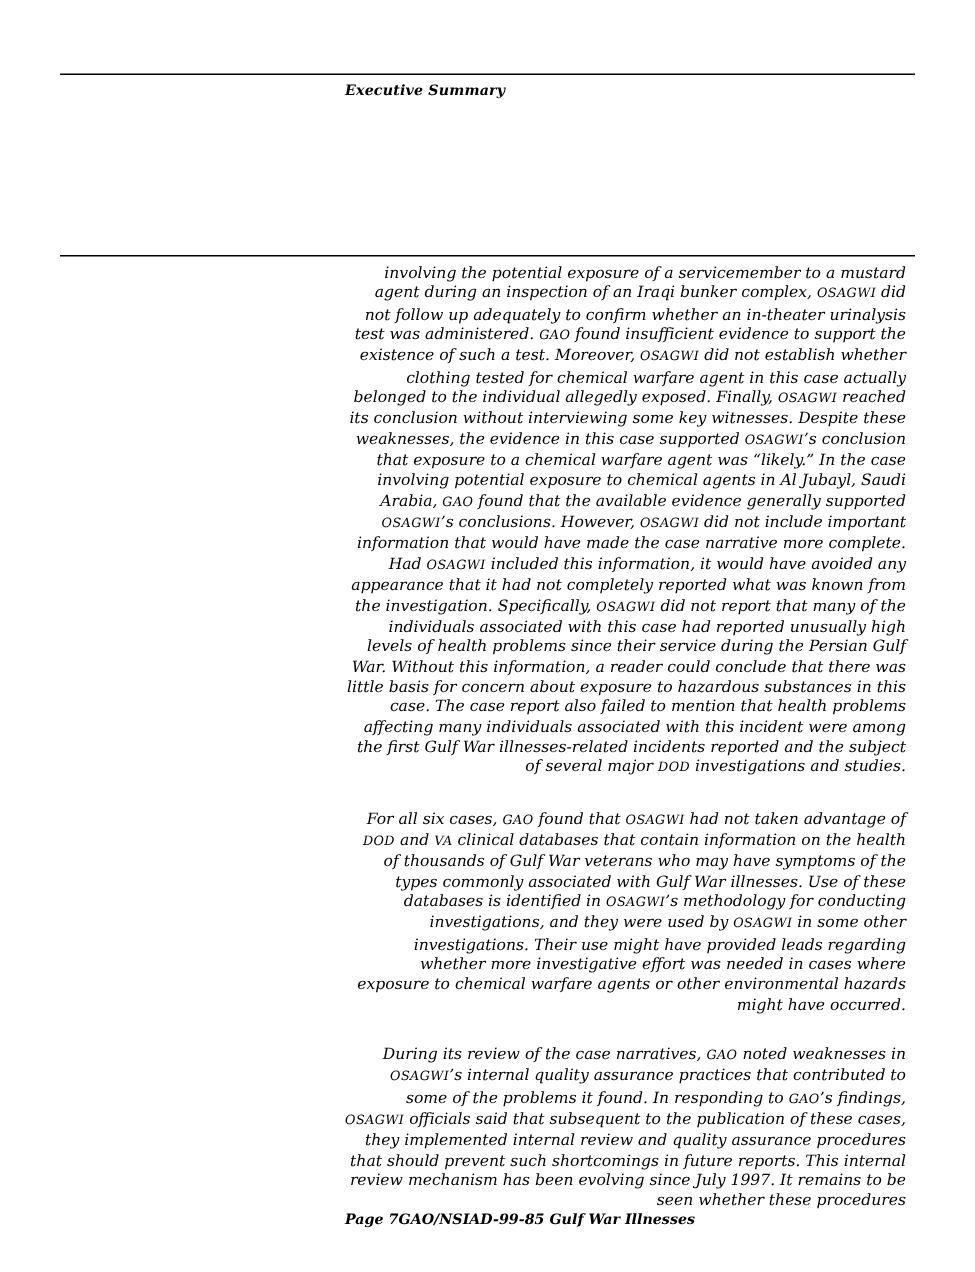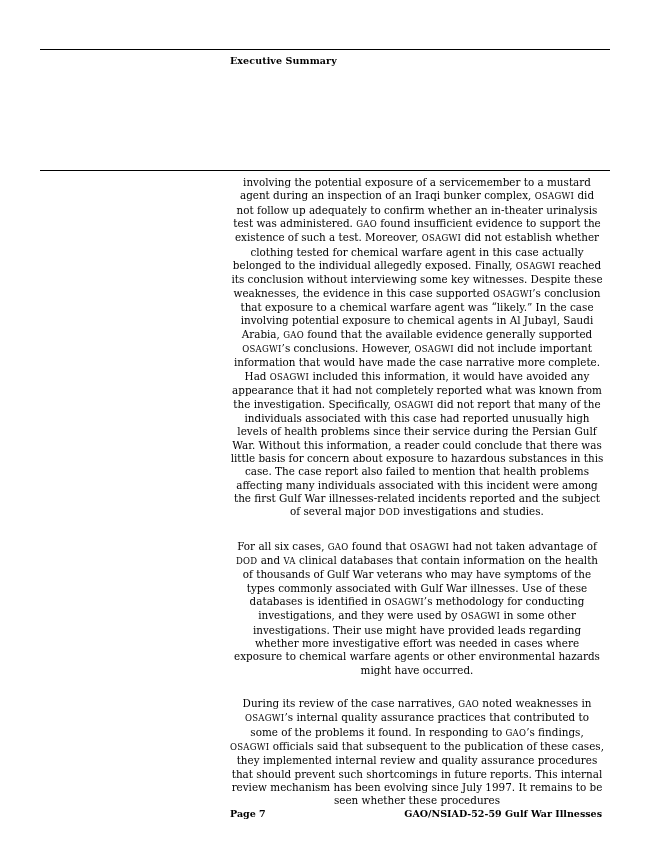--- a/index.html
+++ b/index.html
@@ -1,15 +1,15 @@
 <!DOCTYPE html>
 <html><head>
 <meta charset="utf-8">
 <style>
-  * { margin: 0; padding: 0; box-sizing: border-box; }
+  * { margin: 0; padding: 0; box-sizing: border-box; font-style: italic; }
   html, body { background: #f2f2f2; }
   body {
     width: 650px; height: 848px;
     font-family: "DejaVu Serif", serif;
     color: #000;
   }
   .page {
     position: relative;
     width: 650px; height: 848px;
     background: #ffffff;
@@ -30,30 +30,29 @@
     font-size: 9.5px;
     font-weight: bold;
     letter-spacing: 0.1px;
   }
   .content {
     position: absolute;
     left: 230px; top: 176px;
     width: 374px;
     font-size: 10.4px;
     line-height: 13.35px;
-    text-align: center;
+    text-align: right;
   }
   .content p { margin: 0; }
   .content p + p { margin-top: 20px; }
   .footer {
     position: absolute;
     left: 230px; top: 808px;
     width: 372px;
     display: flex;
-    justify-content: space-between;
     font-size: 9.5px;
     font-weight: bold;
   }
   .sc { font-size: 0.82em; letter-spacing: 0.03em; }
 </style>
 </head>
 <body>
 
 <div class="page">
 
@@ -64,16 +63,16 @@
   <div class="rule rule-mid"></div>
 
   <div class="content">
     <p class="smallcaps-host">involving the potential exposure of a servicemember to a mustard agent during an inspection of an Iraqi bunker complex, <span class="sc">OSAGWI</span> did not follow up adequately to confirm whether an in-theater urinalysis test was administered. <span class="sc">GAO</span> found insufficient evidence to support the existence of such a test. Moreover, <span class="sc">OSAGWI</span> did not establish whether clothing tested for chemical warfare agent in this case actually belonged to the individual allegedly exposed. Finally, <span class="sc">OSAGWI</span> reached its conclusion without interviewing some key witnesses. Despite these weaknesses, the evidence in this case supported <span class="sc">OSAGWI</span>’s conclusion that exposure to a chemical warfare agent was “likely.” In the case involving potential exposure to chemical agents in Al Jubayl, Saudi Arabia, <span class="sc">GAO</span> found that the available evidence generally supported <span class="sc">OSAGWI</span>’s conclusions. However, <span class="sc">OSAGWI</span> did not include important information that would have made the case narrative more complete. Had <span class="sc">OSAGWI</span> included this information, it would have avoided any appearance that it had not completely reported what was known from the investigation. Specifically, <span class="sc">OSAGWI</span> did not report that many of the individuals associated with this case had reported unusually high levels of health problems since their service during the Persian Gulf War. Without this information, a reader could conclude that there was little basis for concern about exposure to hazardous substances in this case. The case report also failed to mention that health problems affecting many individuals associated with this incident were among the first Gulf War illnesses-related incidents reported and the subject of several major <span class="sc">DOD</span> investigations and studies.</p>
     <p class="smallcaps-host">For all six cases, <span class="sc">GAO</span> found that <span class="sc">OSAGWI</span> had not taken advantage of <span class="sc">DOD</span> and <span class="sc">VA</span> clinical databases that contain information on the health of thousands of Gulf War veterans who may have symptoms of the types commonly associated with Gulf War illnesses. Use of these databases is identified in <span class="sc">OSAGWI</span>’s methodology for conducting investigations, and they were used by <span class="sc">OSAGWI</span> in some other investigations. Their use might have provided leads regarding whether more investigative effort was needed in cases where exposure to chemical warfare agents or other environmental hazards might have occurred.</p>
     <p class="smallcaps-host">During its review of the case narratives, <span class="sc">GAO</span> noted weaknesses in <span class="sc">OSAGWI</span>’s internal quality assurance practices that contributed to some of the problems it found. In responding to <span class="sc">GAO</span>’s findings, <span class="sc">OSAGWI</span> officials said that subsequent to the publication of these cases, they implemented internal review and quality assurance procedures that should prevent such shortcomings in future reports. This internal review mechanism has been evolving since July 1997. It remains to be seen whether these procedures</p>
   </div>
 
   <div class="footer">
     <span>Page 7</span>
-    <span>GAO/NSIAD-52-59 Gulf War Illnesses</span>
+    <span>GAO/NSIAD-99-85 Gulf War Illnesses</span>
   </div>
 
 </div>
 
 </body></html>

